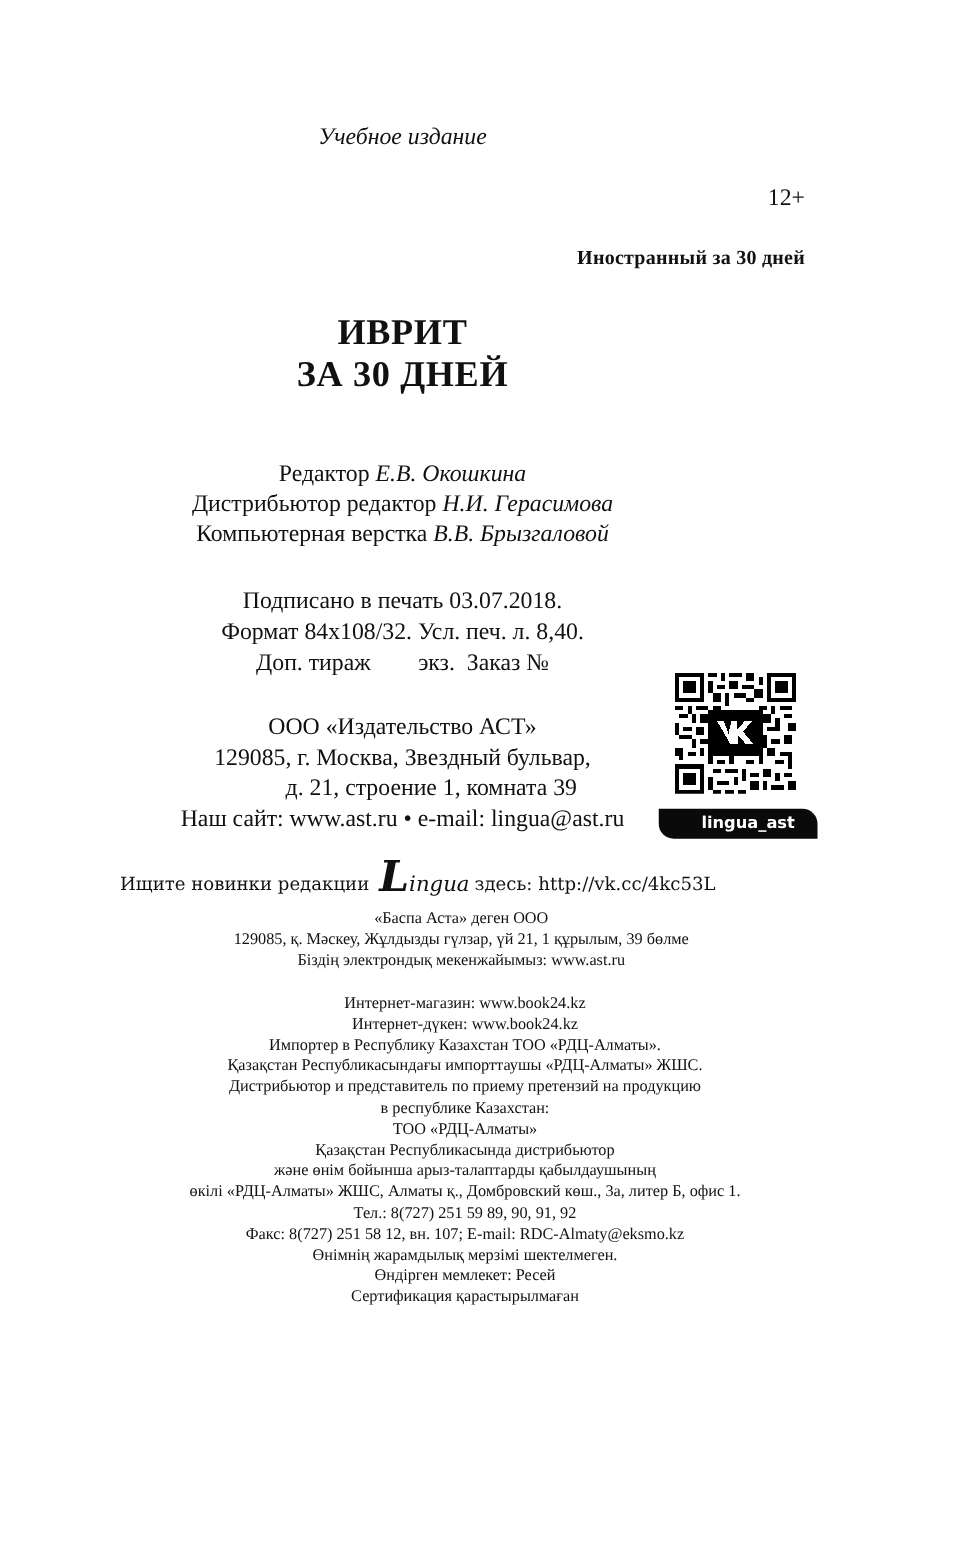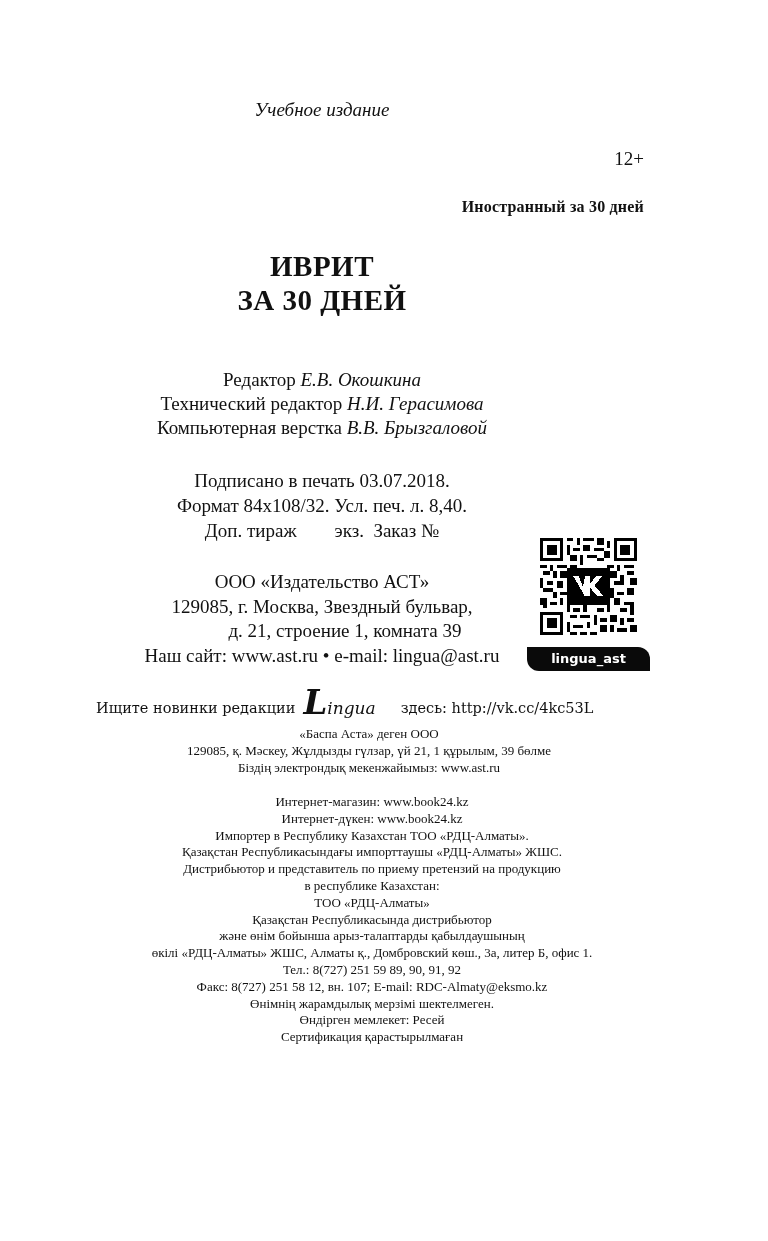--- a/index.html
+++ b/index.html
@@ -67,43 +67,44 @@
       left: 527px; top: 538px; width: 123px; height: 134px;
     }
     .qr {
       position: absolute;
       left: 13px; top: 0;
       width: 97px; height: 97px;
     }
     .qr-label {
       position: absolute;
       left: 0; top: 109px;
-      width: 123px; height: 24px;
+      width: 111px; height: 24px;
       background: #0a0a0a;
       color: #ffffff;
       border-radius: 0 12px 0 12px;
       font-family: "DejaVu Sans", sans-serif;
       font-weight: bold;
       font-size: 13px;
       line-height: 24px;
       text-align: center;
+      padding-left: 16px;
     }
     .lingua-line {
       top: 690px; left: 96px; width: 540px;
       font-family: "DejaVu Serif", serif;
       font-size: 14.5px;
       white-space: nowrap;
       display: flex;
       align-items: flex-end;
     }
     .lingua-logo {
       font-family: "DejaVu Serif", serif;
       font-style: italic;
       font-size: 17px;
-      margin: 0 25px 0 8px;
+      margin: 0 4px 0 8px;
       position: relative;
       top: 2px;
     }
     .lingua-logo .big-l {
       font-size: 34px;
       font-weight: bold;
       line-height: 20px;
     }
     .small-block {
       left: 0; width: 768px;
@@ -127,21 +128,21 @@
   <div>ИВРИТ</div>
   <div>ЗА 30 ДНЕЙ</div>
 </div>
 
 <div class="center-line credits">
   <div>
     <span>Редактор</span>
     <i>Е.В. Окошкина</i>
   </div>
   <div>
-    <span>Технический редактор</span>
+    <span>Дистрибьютор редактор</span>
     <i>Н.И. Герасимова</i>
   </div>
   <div>
     <span>Компьютерная верстка</span>
     <i>В.В. Брызгаловой</i>
   </div>
 </div>
 
 <div class="center-line printinfo">
   <div>Подписано в печать 03.07.2018.</div>

